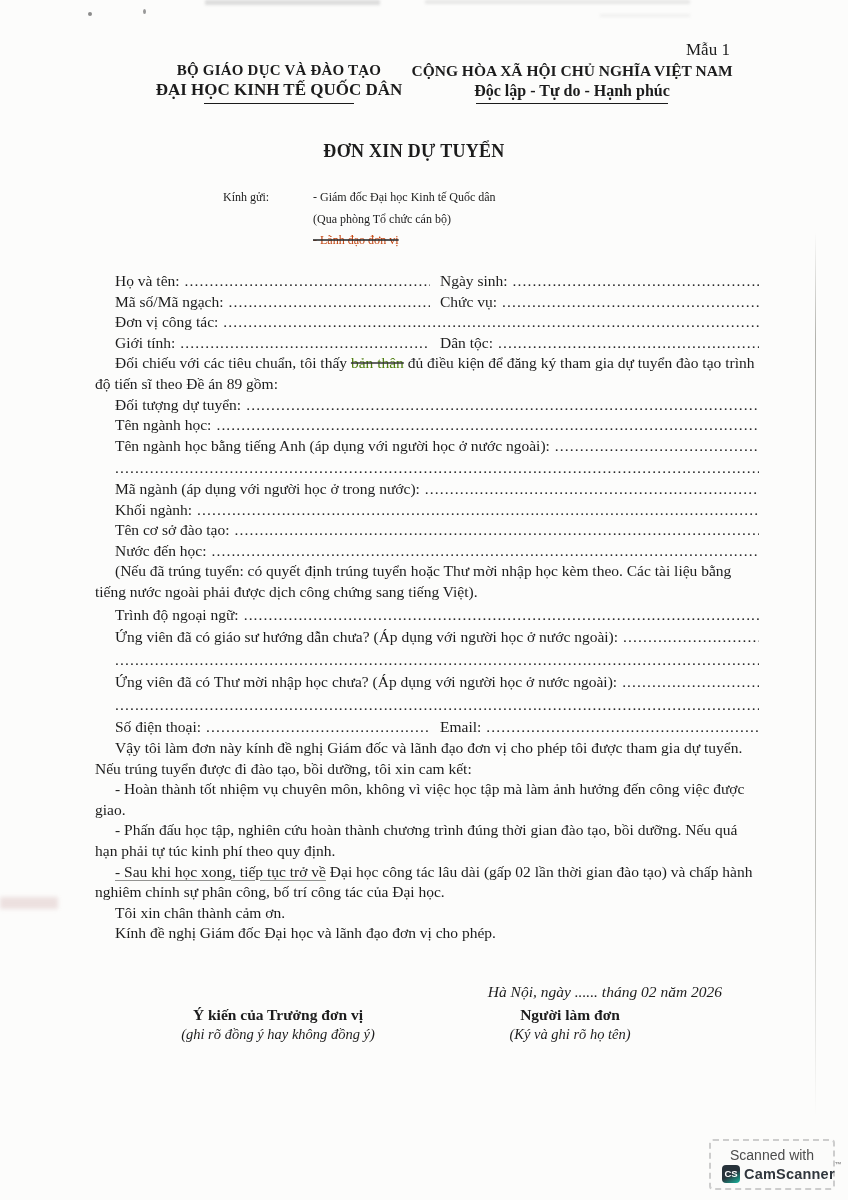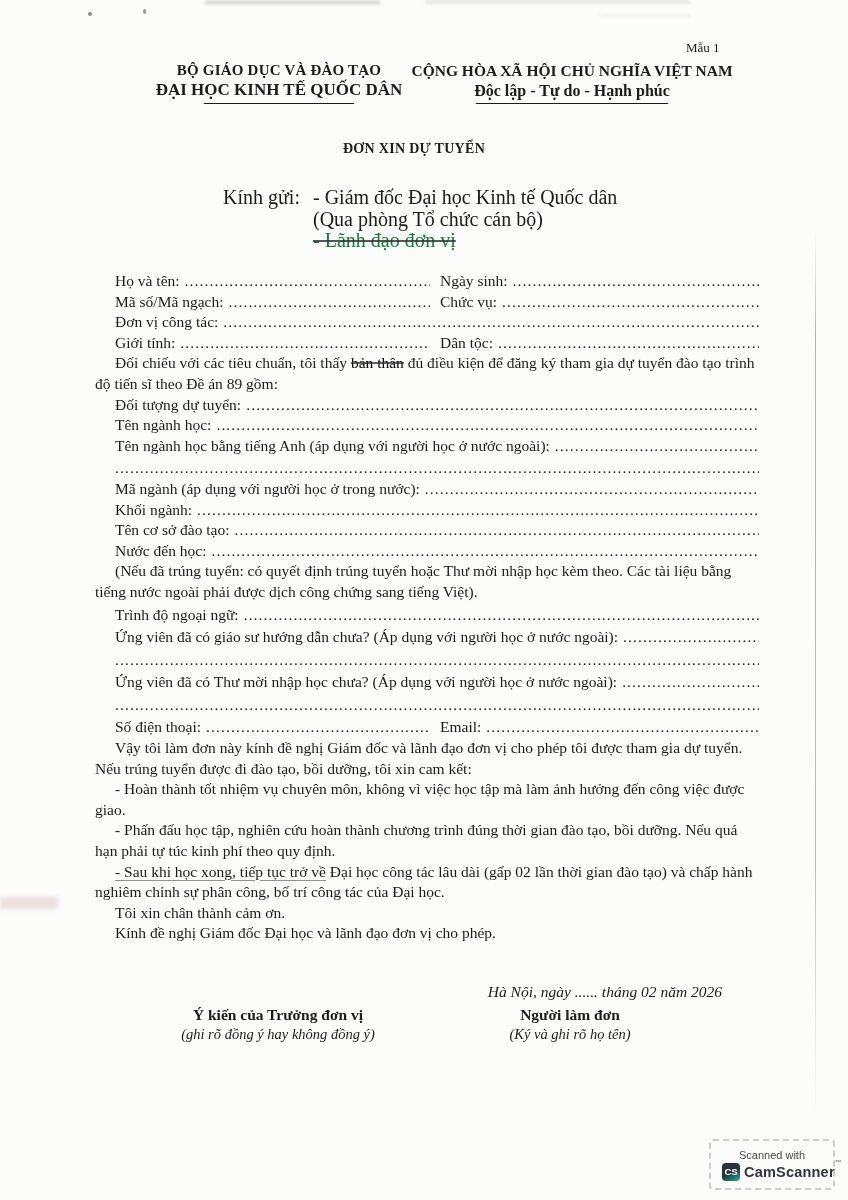--- a/index.html
+++ b/index.html
@@ -17,63 +17,63 @@
   .smudge.s3{top:14px;left:600px;width:90px;height:3px;opacity:.18;}
   .speck{position:absolute;border-radius:50%;background:#6e6e6e;}
   .speck.d1{top:12px;left:88px;width:4px;height:4px;opacity:.8;}
   .speck.d2{top:9px;left:143px;width:3px;height:5px;opacity:.7;}
   .vline{
     position:absolute;left:815px;top:232px;width:1px;height:885px;
     background:linear-gradient(to bottom,rgba(120,120,108,0),rgba(105,105,95,.5) 12%,rgba(105,105,95,.42) 72%,rgba(140,140,130,0));
   }
   .smudge.left-pink{top:897px;left:0;width:58px;height:12px;background:#d3b3b3;opacity:.38;filter:blur(2px);}
   
-  .form-label{position:absolute;top:40px;left:686px;font-size:13px;}
+  .form-label{position:absolute;top:40px;left:686px;font-size:17px;}
   .hdr-left{position:absolute;top:62px;left:118px;width:322px;text-align:center;font-weight:bold;}
   .hdr-left .l1{font-size:15px;letter-spacing:.2px;}
   .hdr-left .l2{font-size:17px;margin-top:1px;}
   .hdr-right{position:absolute;top:62px;left:398px;width:348px;text-align:center;font-weight:bold;font-family:Liberation Serif, serif;}
   .hdr-right .l1{font-size:15.5px;}
   .hdr-right .l2{font-size:16px;margin-top:2px;}
   .rule{border:0;border-top:1.6px solid #1b1b1b;margin:3px auto 0;}
   .rule.left{width:150px;}
   .rule.right{width:192px;}
   .doc-title{position:absolute;top:141px;left:0;width:828px;text-align:center;
-    font-size:14px;font-weight:bold;letter-spacing:.3px;margin:0;}
-  
-  .salutation{position:absolute;top:187px;left:223px;display:flex;font-size:20px;line-height:21.5px;justify-content:center;}
+    font-size:18px;font-weight:bold;letter-spacing:.3px;margin:0;}
+  
+  .salutation{position:absolute;top:187px;left:223px;display:flex;font-size:12px;line-height:21.5px;justify-content:center;}
   .salutation .sal-label{width:90px;flex:0 0 90px;}
-  .struck-line{color:#15803d;text-decoration:line-through;text-decoration-thickness:1.8px;text-decoration-color:rgba(45,45,45,.8);}
+  .struck-line{color:#c2410c;text-decoration:line-through;text-decoration-thickness:1.8px;text-decoration-color:rgba(45,45,45,.8);}
   
   .body{position:absolute;top:271px;left:95px;width:664px;font-size:15.5px;line-height:20.6px;}
   .frow{display:flex;margin-left:20px;}
   .lbl{white-space:nowrap;padding-right:5px;}
   .col1{display:flex;width:325px;flex:0 0 325px;padding-right:10px;box-sizing:border-box;}
   .dots,.dotline{flex:1;overflow:hidden;white-space:nowrap;letter-spacing:1.1px;color:#242424;}
   .dotline{display:block;margin-left:20px;}
   .body p{margin:0;text-indent:20px;}
-  .struck{color:#000000;text-decoration:line-through;text-decoration-thickness:1.6px;text-decoration-color:rgba(50,50,50,.75);}
+  .struck{color:#4d7c0f;text-decoration:line-through;text-decoration-thickness:1.6px;text-decoration-color:rgba(50,50,50,.75);}
   .art-underline{text-decoration:underline;text-decoration-color:rgba(60,60,60,.55);text-underline-offset:3px;text-decoration-thickness:1px;}
   .sp2{margin-top:2px;}
   
   .dateline{position:absolute;top:983px;left:418px;width:304px;text-align:right;
     font-style:italic;font-size:15.5px;}
   .sig{position:absolute;width:320px;text-align:center;}
   .sig .sig-title{font-weight:bold;font-size:15.5px;}
   .sig .sig-sub{font-style:italic;font-size:14.5px;margin-top:2px;}
   .sig.leftcol{top:1006px;left:118px;}
   .sig.rightcol{top:1006px;left:420px;width:300px;}
   
   .cs-badge{
     position:absolute;left:709px;top:1139px;width:122px;height:47px;
     border:2px dashed #cdcdcd;border-radius:4px;background:#fbfbfa;
     display:flex;flex-direction:column;align-items:center;justify-content:center;gap:2px;
     font-family:"Liberation Sans","DejaVu Sans",sans-serif;
   }
-  .cs-top{font-size:11px;color:#4c4c4c;}
+  .cs-top{font-size:14px;color:#4c4c4c;}
   .cs-bottom{display:flex;align-items:center;gap:4px;padding-left:20px;}
   .cs-logo{
     width:18px;height:18px;border-radius:4px;color:#fff;
     background:linear-gradient(150deg,#27323a 52%,#16b9a0 100%);
     font-size:9.5px;font-weight:bold;display:flex;align-items:center;justify-content:center;
   }
   .cs-name{font-size:14.5px;font-weight:bold;color:#30363d;letter-spacing:.2px;}
   .cs-tm{font-size:7px;color:#8a8a8a;vertical-align:top;position:relative;top:-5px;}
 </style>
 </head>

